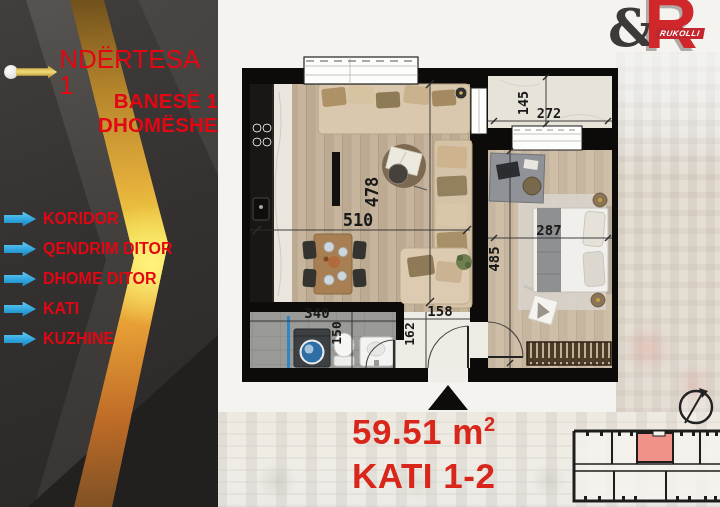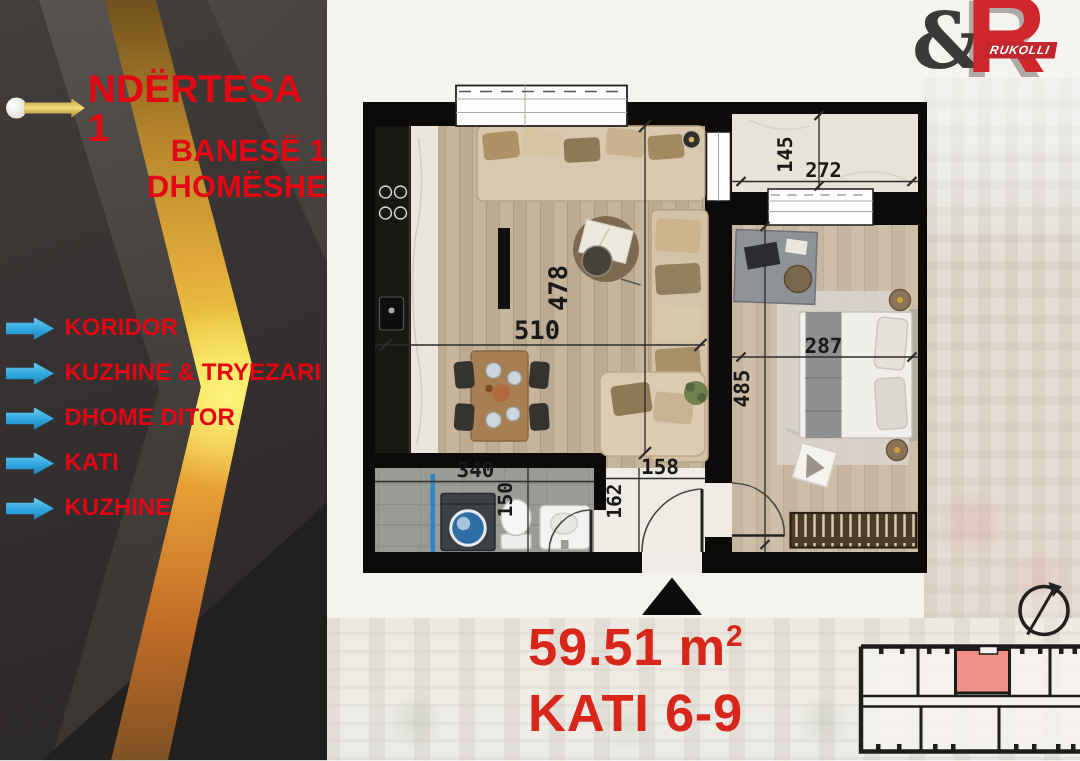--- a/index.html
+++ b/index.html
@@ -38,21 +38,21 @@
   .stripe.gold{clip-path:polygon(70px 0,104px 0,168px 243px,112px 507px,74px 507px,134px 258px);
          background:
            radial-gradient(circle at 152px 265px, rgba(255,246,130,.95), rgba(255,246,130,0) 62px),
            linear-gradient(178deg,#6f501c 0%,#b4842b 18%,#e2ac3a 36%,#f4d946 50%,#e79f35 64%,#c06c27 82%,#7c5024 100%);}
 
   .title-row{position:absolute;left:4px;top:46px;display:flex;align-items:center;}
   .title-dot{width:14px;height:14px;border-radius:50%;background:radial-gradient(circle at 35% 35%,#ffffff,#d8d4cc);}
   .title-flag{width:42px;height:13px;margin-left:-2px;
       clip-path:polygon(0 22%,78% 22%,78% 0,100% 50%,78% 100%,78% 78%,0 78%);
       background:linear-gradient(180deg,#c29a38 0%,#f2da78 45%,#a87d23 100%);}
-  .title{margin:0 0 0 2px;font-size:26px;line-height:26px;font-weight:700;color:#e30613;letter-spacing:0;}
+  .title{margin:0 0 0 2px;font-size:26px;line-height:26px;font-weight:400;color:#e30613;letter-spacing:0;}
   .subtitle{position:absolute;left:2px;top:89px;font-size:20.5px;font-weight:700;color:#e30613;letter-spacing:.2px;text-align:right;}
 
   .room-list{position:absolute;left:4px;top:211px;display:flex;flex-direction:column;gap:14px;}
   .room-item{display:flex;align-items:center;height:16px;}
   .arrow-ico{width:32px;height:15px;margin-right:7px;flex:0 0 auto;
       clip-path:polygon(0 24%,58% 24%,58% 0,100% 50%,58% 100%,58% 76%,0 76%);
       background:linear-gradient(180deg,#67c9f2 0%,#2da4dd 55%,#1d7fb5 100%);}
   .room-label{font-size:16px;font-weight:700;color:#e30613;white-space:nowrap;}
 
   
@@ -98,21 +98,21 @@
     </div>
     <div class="subtitle">BANESË 1 DHOMËSHE</div>
 
     <div class="room-list">
       <div class="room-item">
         <span class="arrow-ico"></span>
         <span class="room-label">KORIDOR</span>
       </div>
       <div class="room-item">
         <span class="arrow-ico"></span>
-        <span class="room-label">KUZHINE &amp; TRYEZARI</span>
+        <span class="room-label">QENDRIM DITOR</span>
       </div>
       <div class="room-item">
         <span class="arrow-ico"></span>
         <span class="room-label">DHOME DITOR</span>
       </div>
       <div class="room-item">
         <span class="arrow-ico"></span>
         <span class="room-label">KATI</span>
       </div>
       <div class="room-item">
@@ -312,21 +312,21 @@
     <text class="dim" x="499" y="259" font-size="14" text-anchor="middle" transform="rotate(-90 499 259)">485</text>
     <text class="dim" x="317" y="318" font-size="14" text-anchor="middle">340</text>
     <text class="dim" x="341" y="333" font-size="13" text-anchor="middle" transform="rotate(-90 341 333)">150</text>
     <text class="dim" x="440" y="316" font-size="14" text-anchor="middle">158</text>
     <text class="dim" x="414" y="334" font-size="13" text-anchor="middle" transform="rotate(-90 414 334)">162</text>
 
     <polygon points="428,410 468,410 448,385" fill="#0e0c0b"></polygon>
   </svg>
 
   <div class="area-line"><span>59.51 m</span><sup>2</sup></div>
-  <div class="floors-line">KATI 6-9</div>
+  <div class="floors-line">KATI 1-2</div>
 
   <svg class="keyplan" viewBox="568 382 152 125">
     <g>
       <circle cx="696" cy="407" r="16" fill="rgba(250,249,246,.25)" stroke="#222" stroke-width="2.4"></circle>
       <line x1="685" y1="423" x2="703" y2="392" stroke="#222" stroke-width="2"></line>
       <polygon points="699,388 708,391 702,398" fill="#222"></polygon>
     </g>
     <g>
       <rect x="572" y="429" width="148" height="74" fill="#f6f4f0" opacity=".8"></rect>
       <path d="M574 431 H720 M574 431 V501 H720" fill="none" stroke="#1f1d1b" stroke-width="3"></path>

